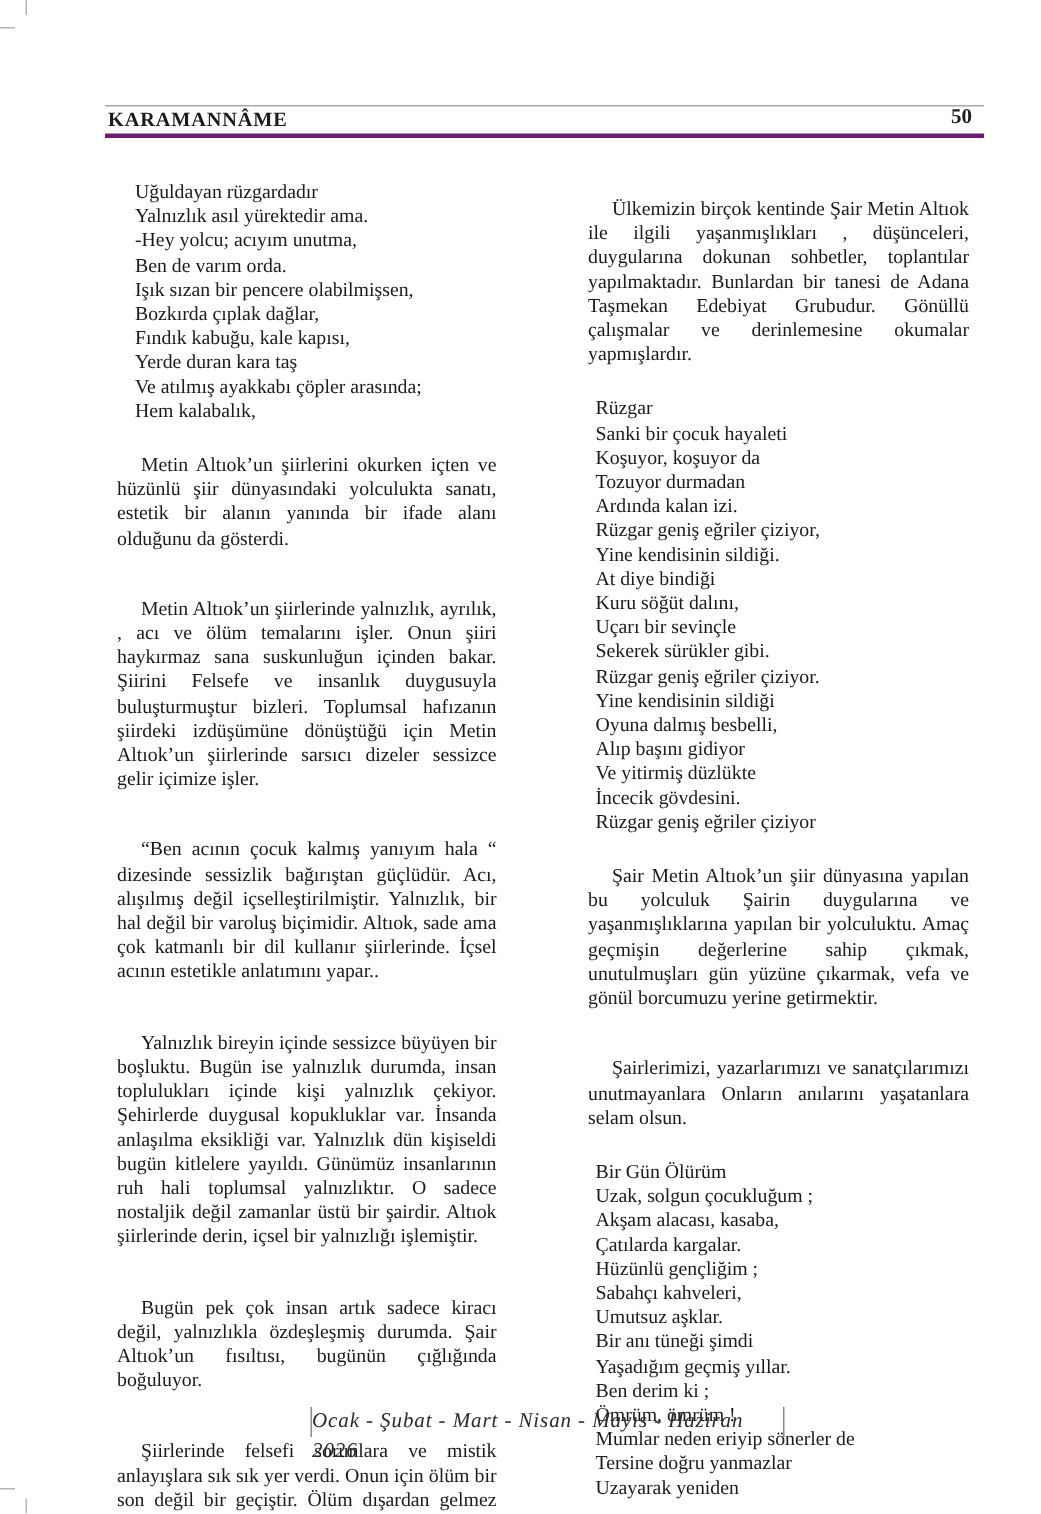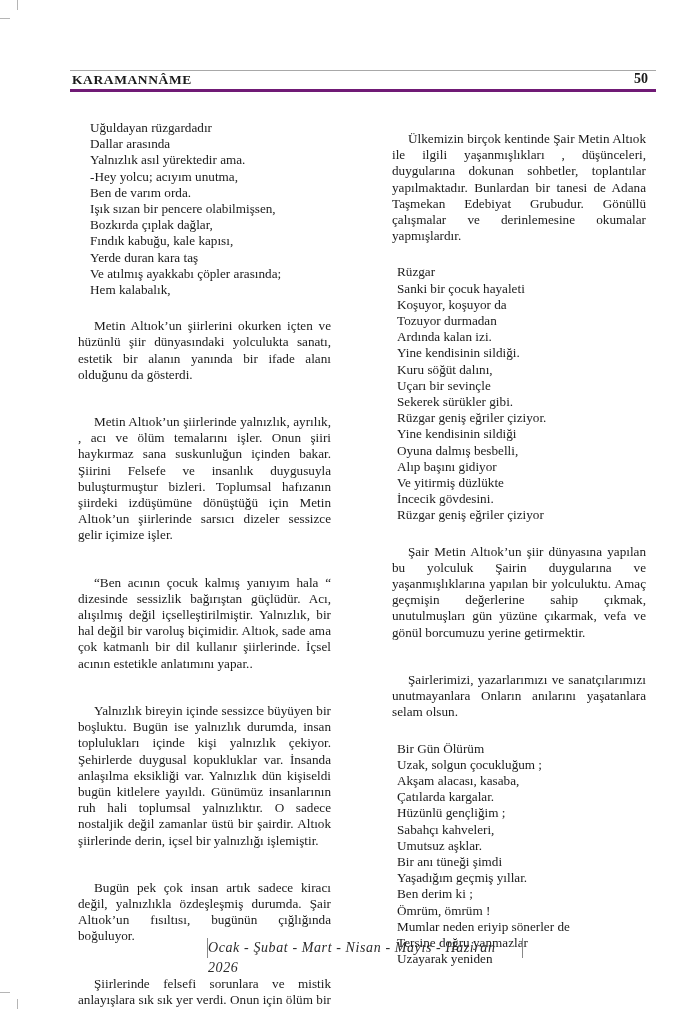--- a/index.html
+++ b/index.html
@@ -33,21 +33,20 @@
 <div class="crop" style="left:17px;top:999px;width:1px;height:10px;"></div>
 
 <div class="header">
   <span class="title">KARAMANNÂME</span>
   <span class="pageno">50</span>
 </div>
 
 <div class="col left">
   <div class="poem" id="left-poem">
       <span class="line">Uğuldayan rüzgardadır</span>
-      <span class="line">Dallar arasında</span>
       <span class="line">Yalnızlık  asıl yürektedir ama.</span>
       <span class="line">-Hey yolcu;  acıyım  unutma,</span>
       <span class="line">Ben de  varım orda.</span>
       <span class="line">Işık sızan bir pencere olabilmişsen,</span>
       <span class="line">Bozkırda çıplak dağlar,</span>
       <span class="line">Fındık kabuğu, kale kapısı,</span>
       <span class="line">Yerde duran  kara taş</span>
       <span class="line">Ve atılmış ayakkabı çöpler arasında;</span>
       <span class="line">Hem kalabalık,</span>
     </div>
@@ -70,21 +69,23 @@
 <div class="col right">
   <p class="para">Ülkemizin birçok kentinde Şair  Metin Altıok ile ilgili yaşanmışlıkları , düşünceleri,  duygularına dokunan  sohbetler, toplantılar yapılmaktadır. Bunlardan bir tanesi de Adana Taşmekan  Edebiyat Grubudur.   Gönüllü  çalışmalar ve derinlemesine okumalar yapmışlardır.</p>
   <div class="gap"></div>
   <div class="poem">
     <span class="ptitle">Rüzgar</span>
     <div id="poem1-lines">
         <span class="line">Sanki bir çocuk hayaleti</span>
         <span class="line">Koşuyor,  koşuyor da</span>
         <span class="line">Tozuyor durmadan</span>
         <span class="line">Ardında kalan izi.</span>
+        <span class="line">Rüzgar geniş eğriler çiziyor,</span>
         <span class="line">Yine kendisinin sildiği.</span>
+        <span class="line">At diye bindiği</span>
         <span class="line">Kuru söğüt dalını,</span>
         <span class="line">Uçarı bir sevinçle</span>
         <span class="line">Sekerek sürükler gibi.</span>
         <span class="line">Rüzgar geniş eğriler çiziyor.</span>
         <span class="line">Yine kendisinin sildiği</span>
         <span class="line">Oyuna dalmış besbelli,</span>
         <span class="line">Alıp başını gidiyor</span>
         <span class="line">Ve yitirmiş düzlükte</span>
         <span class="line">İncecik gövdesini.</span>
         <span class="line">Rüzgar geniş eğriler çiziyor</span>

